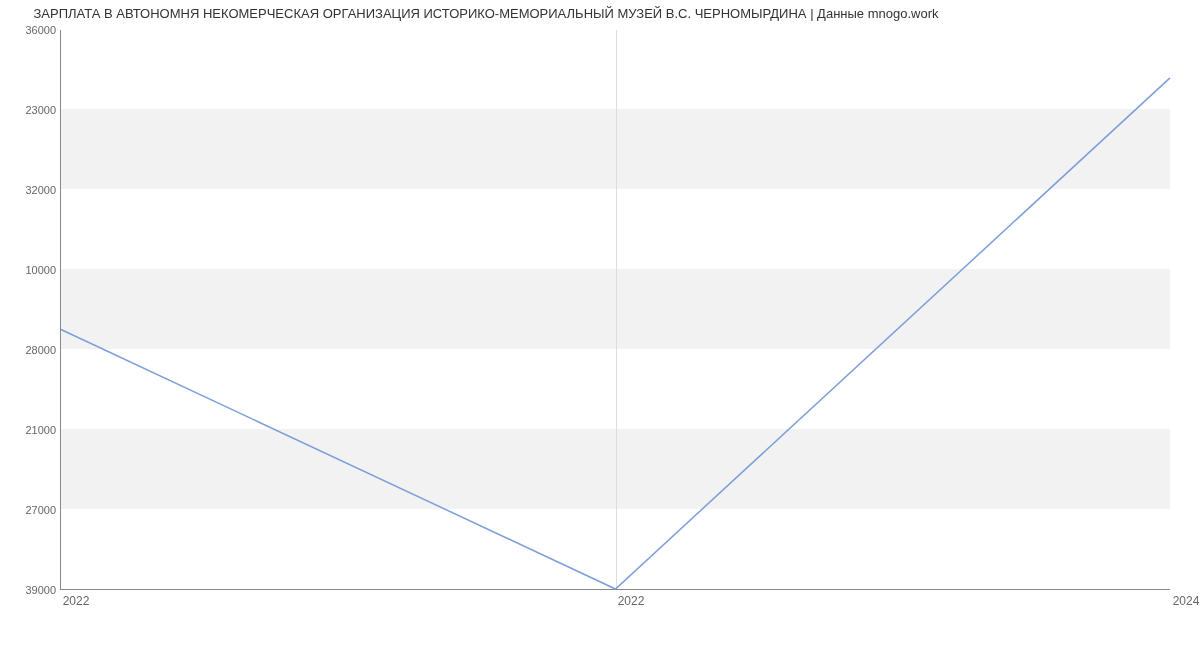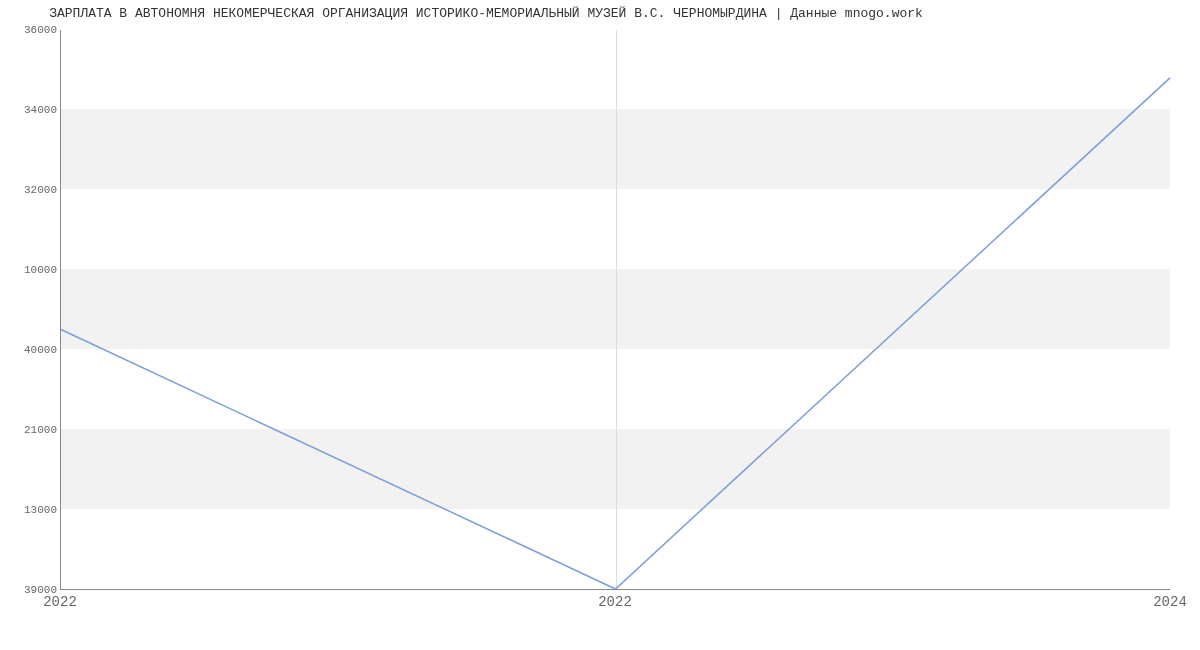--- a/index.html
+++ b/index.html
@@ -9,21 +9,20 @@
     height: 650px;
     background: #ffffff;
     font-family: Arial, Helvetica, sans-serif;
     color: #666;
     overflow: hidden;
   }
   .chart-wrap {
     position: relative;
     width: 972px;
     height: 650px;
-    font-family: Liberation Mono, monospace;
   }
   .title {
     position: absolute;
     top: 6px;
     left: 0;
     width: 100%;
     text-align: center;
     font-size: 13px;
     color: #333;
   }
@@ -55,23 +54,24 @@
     left: 24px;
     width: 32px;
     text-align: right;
     font-size: 11px;
     color: #666;
     transform: translateY(-50%);
   }
   .x-tick {
     position: absolute;
     top: 594px;
-    font-size: 14px;
+    font-size: 12px;
     color: #666;
     transform: translateX(-50%);
+    margin-left: 16px;
   }
   svg.line-layer {
     position: absolute;
     left: 0;
     top: 0;
     width: 100%;
     height: 100%;
     overflow: visible;
   }
   .series-line {
@@ -81,26 +81,26 @@
   }
 </style>
 </head>
 <body>
 
 <div class="chart-wrap">
 
   <div class="title">ЗАРПЛАТА В АВТОНОМНЯ НЕКОМЕРЧЕСКАЯ ОРГАНИЗАЦИЯ ИСТОРИКО-МЕМОРИАЛЬНЫЙ МУЗЕЙ В.С. ЧЕРНОМЫРДИНА | Данные mnogo.work</div>
 
   <div class="y-tick" style="top:590px">39000</div>
-  <div class="y-tick" style="top:510px">13000</div>
+  <div class="y-tick" style="top:510px">27000</div>
   <div class="y-tick" style="top:430px">21000</div>
-  <div class="y-tick" style="top:350px">40000</div>
+  <div class="y-tick" style="top:350px">28000</div>
   <div class="y-tick" style="top:270px">10000</div>
   <div class="y-tick" style="top:190px">32000</div>
-  <div class="y-tick" style="top:110px">34000</div>
+  <div class="y-tick" style="top:110px">23000</div>
   <div class="y-tick" style="top:30px">36000</div>
 
   <div class="x-tick" style="left:60px">2022</div>
   <div class="x-tick" style="left:615px">2022</div>
   <div class="x-tick" style="left:1170px">2024</div>
 
   <div class="plot">
 
     <div class="band" style="bottom:80px;  height:80px"></div>
     <div class="band" style="bottom:240px; height:80px"></div>

